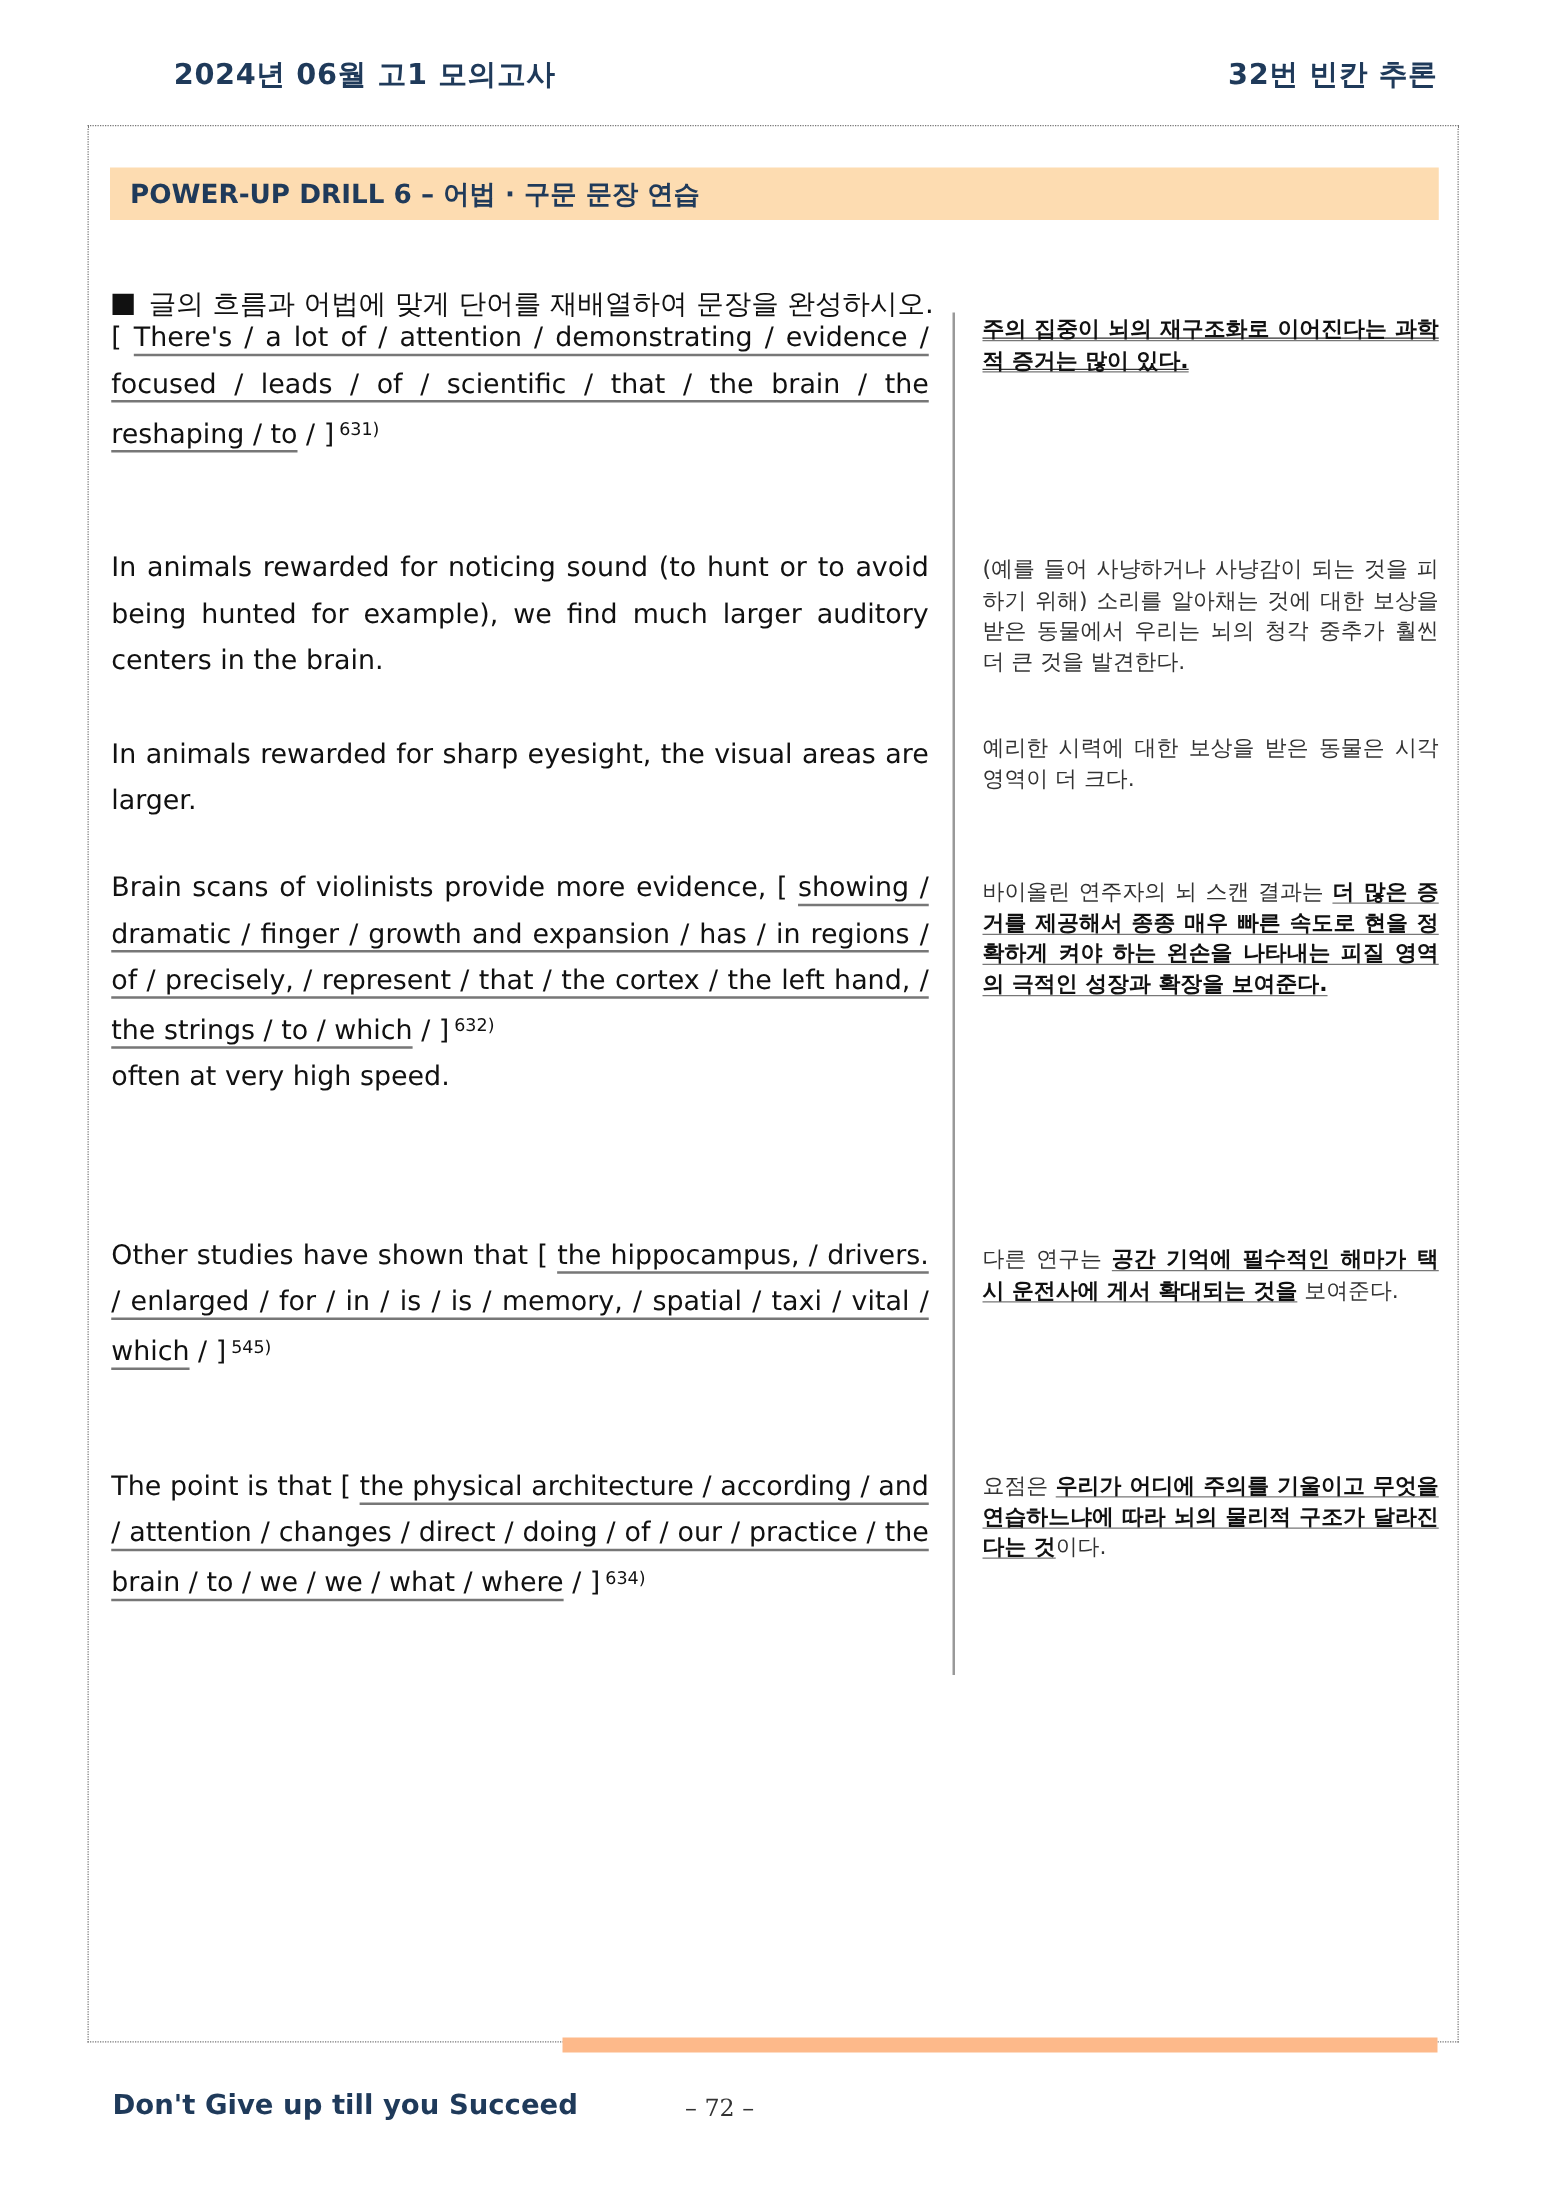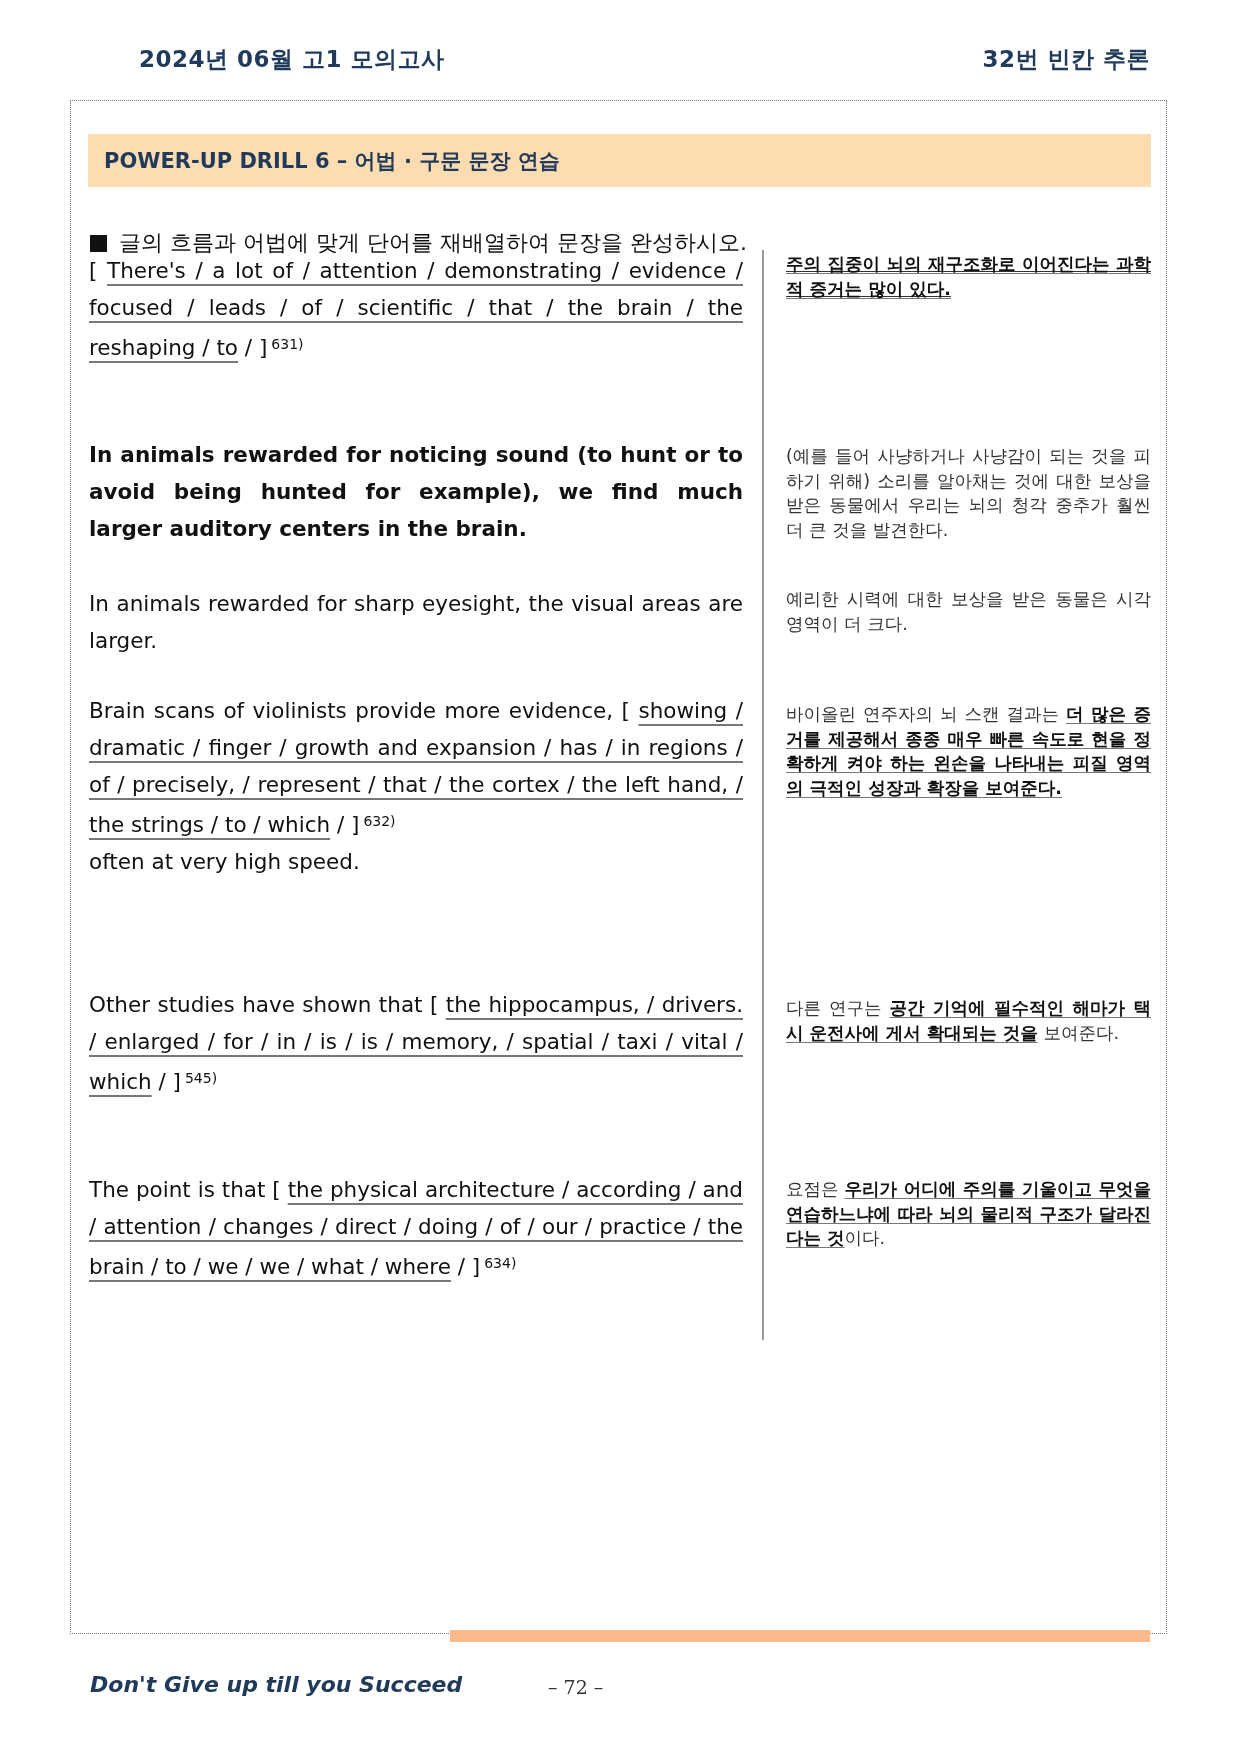--- a/index.html
+++ b/index.html
@@ -3,33 +3,33 @@
 <meta charset="utf-8">
 <style>
   html, body { margin:0; padding:0; background:#ffffff; }
   body { width:1240px; height:1752px; position:relative; overflow:hidden;
          font-family:"DejaVu Sans","Liberation Sans",sans-serif; color:#111; }
   .hdr { position:absolute; top:44px; font-size:23px; font-weight:bold; color:#1f3a5a; letter-spacing:0.5px;margin-left:44px; }
   .hdr.left { left:95px; }
   .hdr.right { right:90px; }
   .frame { position:absolute; left:70px; top:100px; width:1097px; height:1534px;
            border:1.5px dotted #777; box-sizing:border-box; }
-  .banner { position:absolute; left:88px; top:134px; width:1063px; height:53px; background:#fddcb1;
+  .banner { position:absolute; left:88px; top:134px; width:1063px; height:42px; background:#fddcb1;
             box-sizing:border-box; padding-left:16px; display:flex; align-items:center;
             font-size:21px; font-weight:bold; color:#1f3a5a; }
   .instr { position:absolute; left:90px; top:204px; font-size:22px; color:#111; display:flex; align-items:center;margin-top:24px; }
   .instr .sq { display:inline-block; width:17px; height:17px; background:#111; margin-right:12px; }
   .divider { position:absolute; left:762px; top:250px; width:1.5px; height:1090px; background:#999; }
   .left-col { position:absolute; left:89px; width:654px; font-size:21.5px; line-height:37px; text-align:justify; color:#111; }
   .left-col .ul { text-decoration:underline; text-decoration-color:#777; text-underline-offset:6px; }
   .left-col sup { font-size:14px; vertical-align:6px; margin-left:4px; }
   .right-col { position:absolute; left:786px; width:365px; font-size:17.5px; line-height:24.5px; text-align:justify; color:#333; }
   .right-col b { color:#111; text-decoration:underline; text-decoration-color:#777; text-underline-offset:3px; }
   .bottom-bar { position:absolute; left:450px; top:1630px; width:700px; height:12px; background:#fdb98a; }
-  .footer-motto { position:absolute; left:90px; top:1672px; font-size:22px; font-weight:bold; font-style:italic; color:#1f3a5a; }
+  .footer-motto { position:absolute; left:90px; top:1672px; font-size:22px; font-weight:bold; color:#1f3a5a; }
   .page-num { position:absolute; left:548px; top:1676px; font-family:"DejaVu Serif","Liberation Serif",serif; font-size:19px; color:#333; }
 </style>
 </head>
 <body>
 
 <div class="hdr left">2024년 06월 고1 모의고사</div>
 <div class="hdr right">32번 빈칸 추론</div>
 
 <div class="frame"></div>
 
@@ -44,21 +44,21 @@
 
 <div class="divider"></div>
 
 <div class="left-col" style="top:252px;">
   <span>[ </span><span class="ul">There's / a lot of / attention / demonstrating / evidence / focused / leads / of / scientific / that / the brain / the reshaping / to</span><span> / ]</span><sup>631)</sup>
 </div>
 <div class="right-col" style="top:252px;text-decoration:underline;">
   <b>주의 집중이 뇌의 재구조화로 이어진다는 과학적 증거는 많이 있다.</b>
 </div>
 
-<div class="left-col" style="top:436px;font-weight:bold;">In animals rewarded for noticing sound (to hunt or to avoid being hunted for example), we find much larger auditory centers in the brain.</div>
+<div class="left-col" style="top:436px;">In animals rewarded for noticing sound (to hunt or to avoid being hunted for example), we find much larger auditory centers in the brain.</div>
 <div class="right-col" style="top:444px;">(예를 들어 사냥하거나 사냥감이 되는 것을 피하기 위해) 소리를 알아채는 것에 대한 보상을 받은 동물에서 우리는 뇌의 청각 중추가 훨씬더 큰 것을 발견한다.</div>
 
 <div class="left-col" style="top:585px;">In animals rewarded for sharp eyesight, the visual areas are larger.</div>
 <div class="right-col" style="top:587px;">예리한 시력에 대한 보상을 받은 동물은 시각 영역이 더 크다.</div>
 
 <div class="left-col" style="top:692px;">
   <span>Brain scans of violinists provide more evidence, [ </span><span class="ul">showing / dramatic / finger / growth and expansion / has / in regions / of / precisely, / represent / that / the cortex / the left hand, / the strings / to / which</span><span> / ]</span><sup>632)</sup><br>
   <span>often at very high speed.</span>
 </div>
 <div class="right-col" style="top:702px;">

